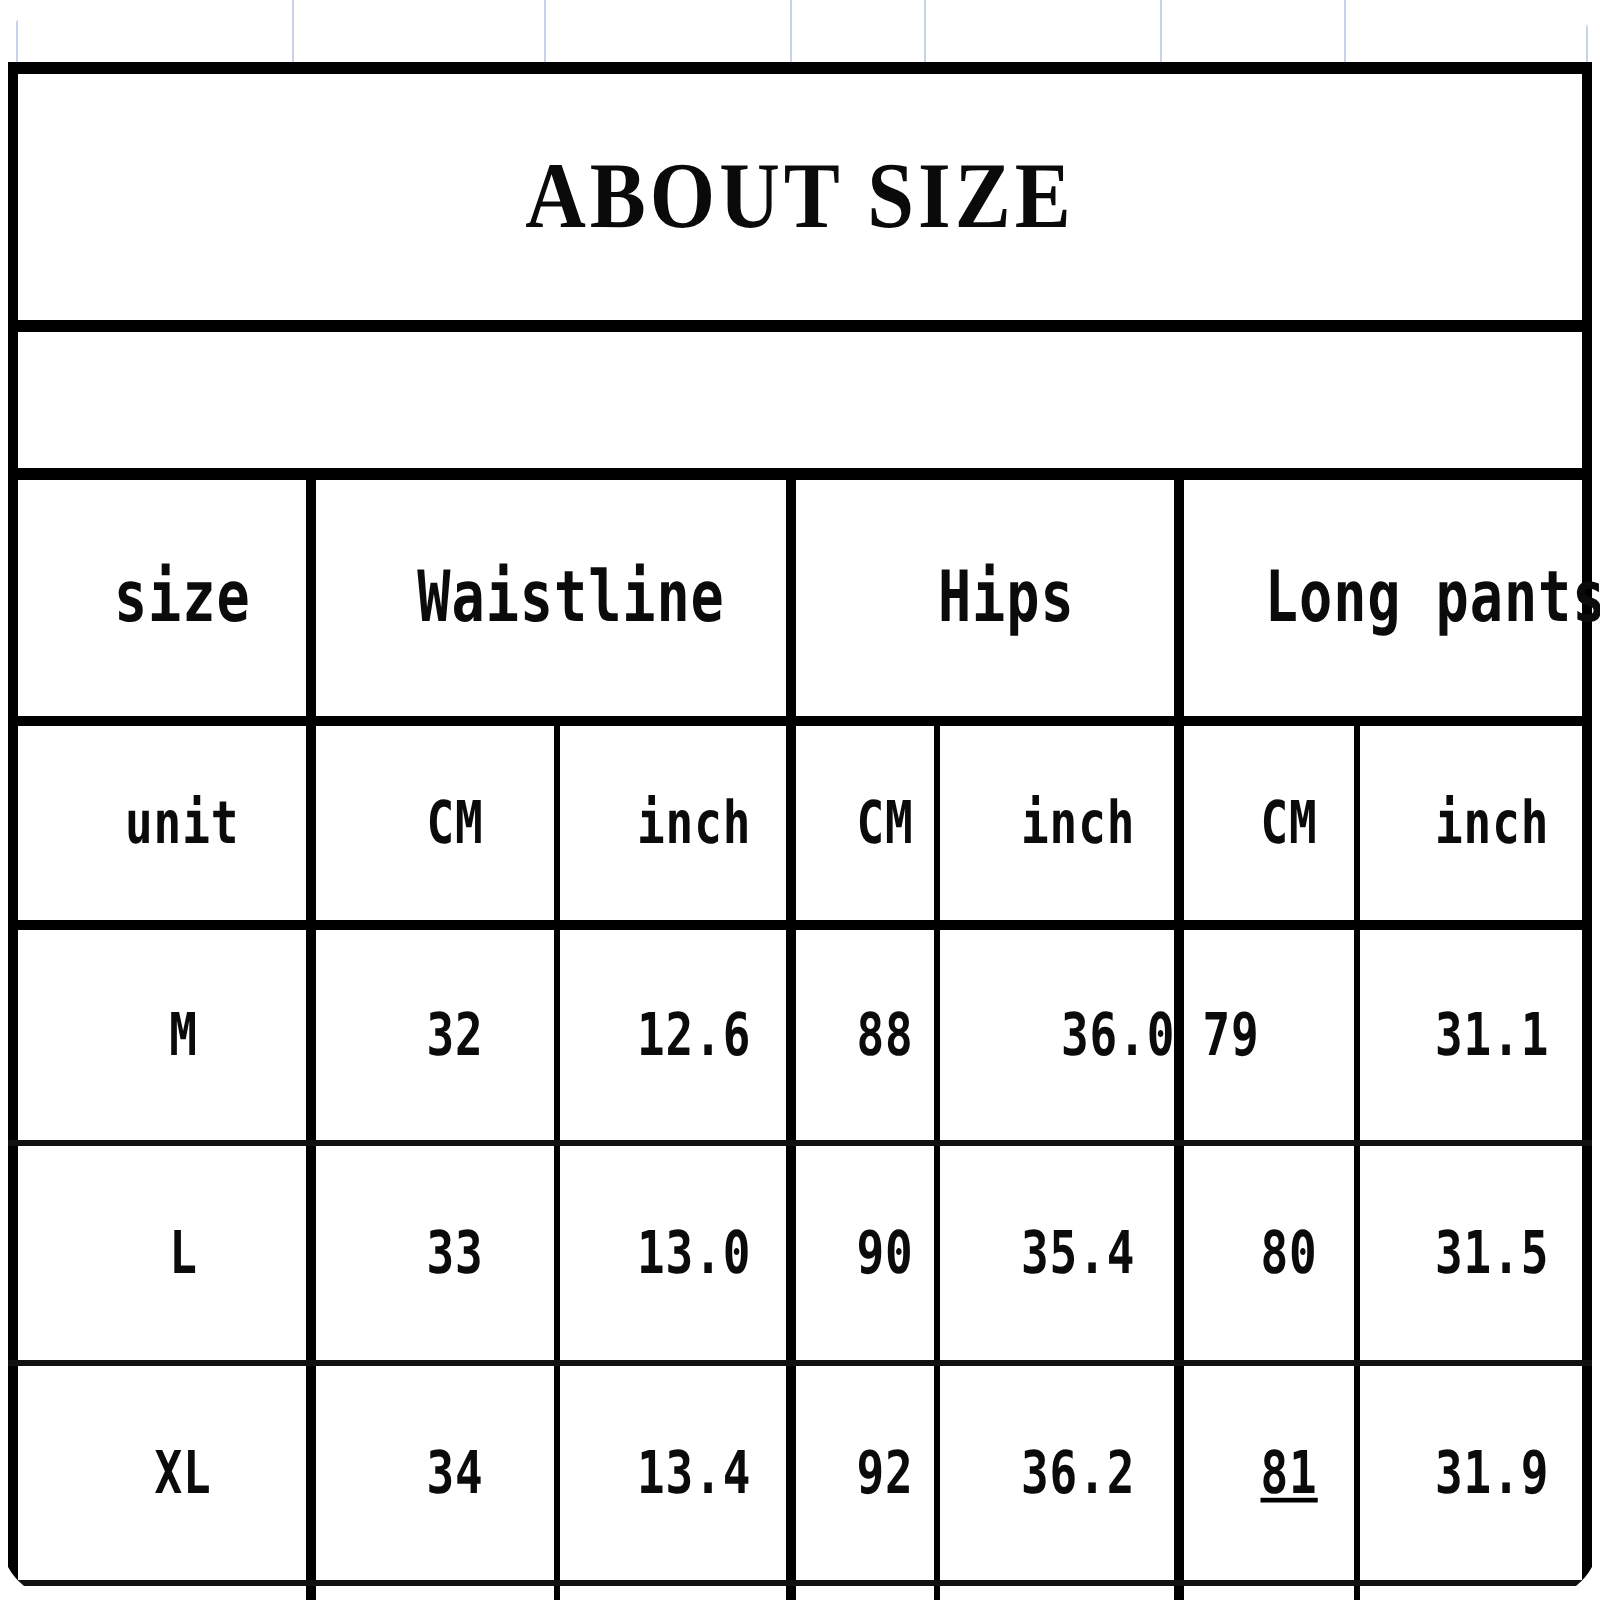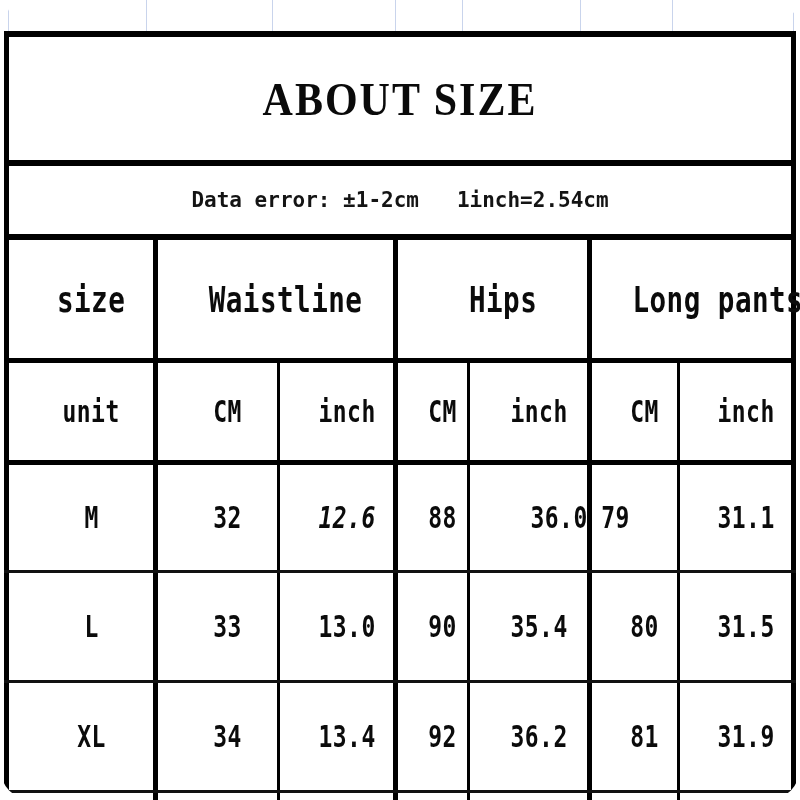--- a/index.html
+++ b/index.html
@@ -185,23 +185,20 @@
   <div class="frame">
 
     <div class="rule-thick" style="top:0px"></div>
 
     <div class="title-band">
       <span class="title-text">ABOUT SIZE</span>
     </div>
 
     <div class="rule-thick" style="top:129px"></div>
 
-    <div class="subtitle-band">
-      <span class="subtitle-text">Data error: ±1-2cm   1inch=2.54cm</span>
-    </div>
 
     <div class="rule-thick" style="top:203px"></div>
 
     <div class="tbl-wrap">
 
       <div class="trow hdr" style="top:0px; height:118px;">
         <div class="tcell" style="left:0px;   width:144px;">
           <span class="cell-txt">size</span>
         </div>
         <div class="vsep thick" style="left:144px"></div>
@@ -254,21 +251,21 @@
 
       <div class="trow data" style="top:225px; height:105px;">
         <div class="tcell" style="left:0px;   width:144px;">
           <span class="cell-txt sz-txt">M</span>
         </div>
         <div class="vsep thick" style="left:144px"></div>
         <div class="tcell" style="left:149px; width:119px;">
           <span class="cell-txt">32</span>
         </div>
         <div class="vsep thin" style="left:268px"></div>
-        <div class="tcell" style="left:271px; width:113px;font-style:italic;">
+        <div class="tcell" style="left:271px; width:113px;">
           <span class="cell-txt">12.6</span>
         </div>
         <div class="vsep thick" style="left:384px"></div>
         <div class="tcell" style="left:389px; width:69px;">
           <span class="cell-txt">88</span>
         </div>
         <div class="vsep thin" style="left:458px"></div>
         <div class="tcell" style="left:461px; width:117px;margin-left:20px;">
           <span class="cell-txt">36.0</span>
         </div>
@@ -330,21 +327,21 @@
         </div>
         <div class="vsep thick" style="left:384px"></div>
         <div class="tcell" style="left:389px; width:69px;">
           <span class="cell-txt">92</span>
         </div>
         <div class="vsep thin" style="left:458px"></div>
         <div class="tcell" style="left:461px; width:117px;">
           <span class="cell-txt">36.2</span>
         </div>
         <div class="vsep thick" style="left:578px"></div>
-        <div class="tcell" style="left:583px; width:85px;">
+        <div class="tcell" style="left:583px; width:85px;text-decoration:underline;">
           <span class="cell-txt">81</span>
         </div>
         <div class="vsep thin" style="left:668px"></div>
         <div class="tcell" style="left:671px; width:111px;">
           <span class="cell-txt">31.9</span>
         </div>
       </div>
 
       <div class="rule-thin" style="top:550px"></div>
 

